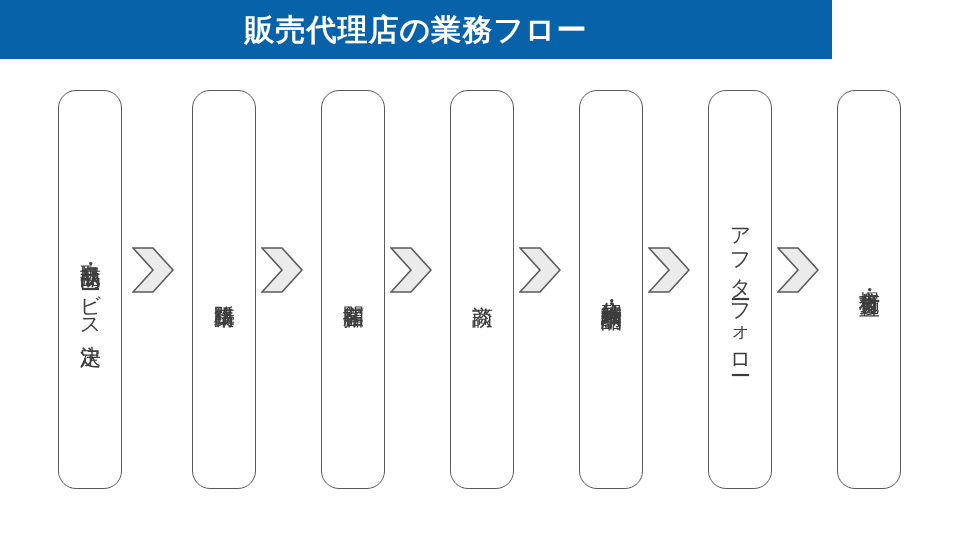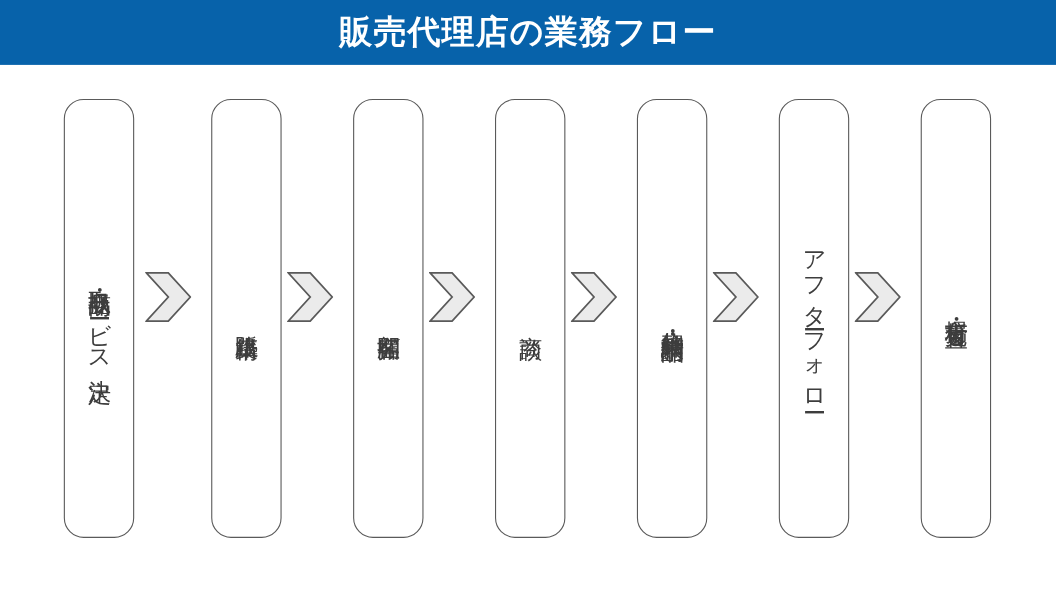--- a/index.html
+++ b/index.html
@@ -16,21 +16,21 @@
   .slide {
     position: relative;
     width: 960px;
     height: 540px;
     background: #ffffff;
   }
   .header-bar {
     position: absolute;
     left: 0;
     top: 0;
-    width: 960px;
+    width: 832px;
     height: 59px;
     background: #0762aa;
     display: flex;
     align-items: center;
     justify-content: center;
   }
   .header-title {
     color: #ffffff;
     font-size: 30px;
     font-weight: bold;

